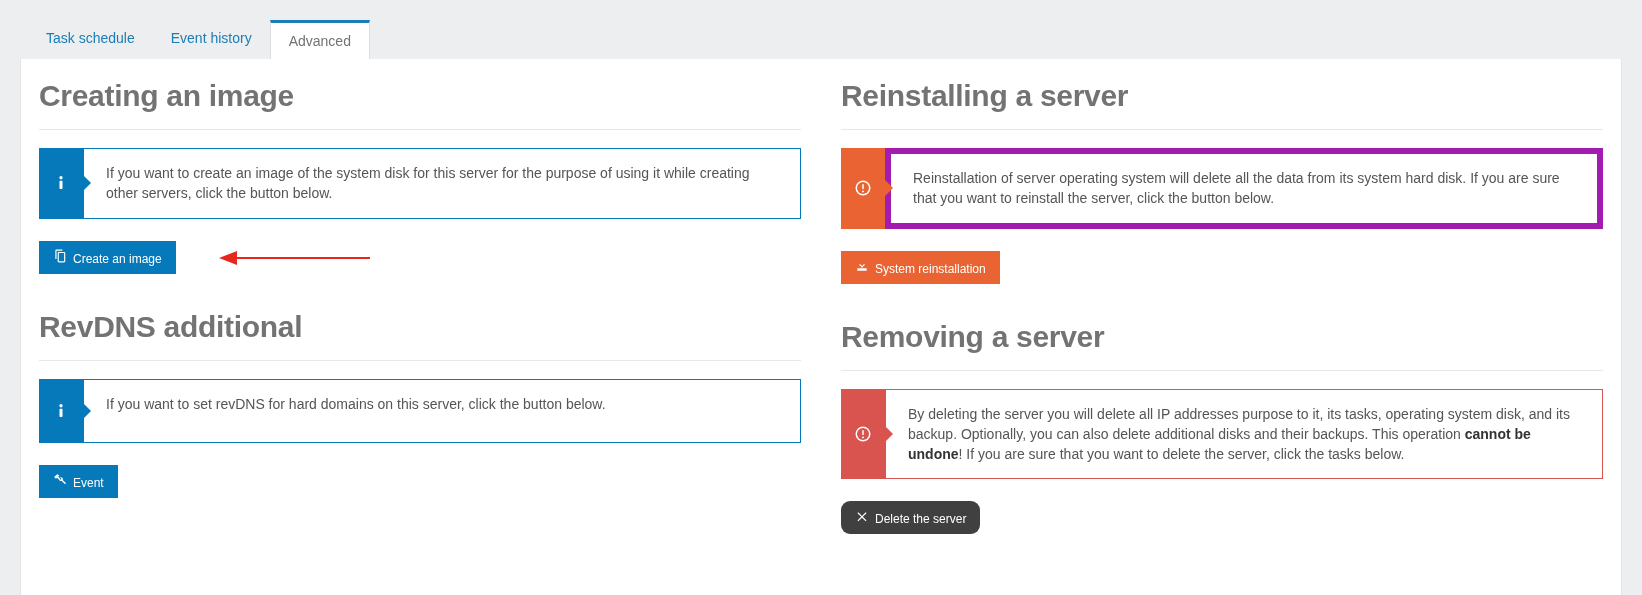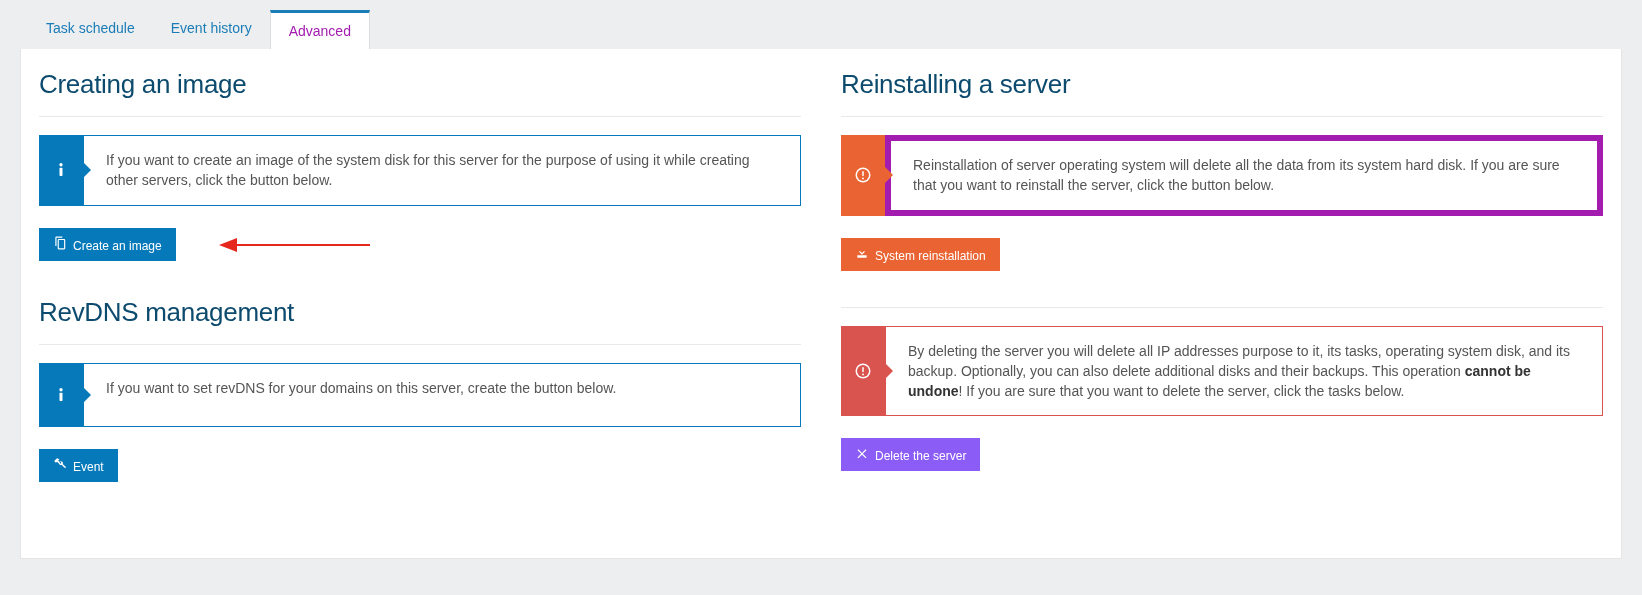--- a/index.html
+++ b/index.html
@@ -6,50 +6,50 @@
   body {
     background: #eceeef;
     font-family: "Segoe UI", Arial, sans-serif;
     font-size: 14px;
     color: #333;
     padding: 0 20px 40px 20px;
   }
   .tabs {
     display: flex;
     padding-left: 8px;
-    padding-top: 10px;
+    padding-top: 20px;
   }
   .tab {
     padding: 10px 18px;
     color: #1b7db8;
     cursor: pointer;
   }
   .tab.active {
     background: #fff;
-    color: #a21caf;
+    color: #737373;
     border-top: 3px solid #1b7db8;
     border-left: 1px solid #ddd;
     border-right: 1px solid #ddd;
   }
   .panel {
     background: #fff;
     padding: 20px 18px 40px 18px;
     border: 1px solid #e5e5e5;
     border-top: none;
   }
   .cols {
     display: grid;
     grid-template-columns: 1fr 1fr;
     gap: 40px;
   }
   .section { margin-bottom: 36px; }
   .section h2 {
-    font-size: 26px;
-    font-weight: 400;
-    color: #0c4a6e;
+    font-size: 30px;
+    font-weight: 700;
+    color: #737373;
     margin-bottom: 16px;
     font-family: Arial, sans-serif;
     letter-spacing: -0.3px;
   }
   hr.sep {
     border: none;
     border-top: 1px solid #e8e8e8;
     margin-bottom: 18px;
   }
   .alert {
@@ -97,21 +97,21 @@
     gap: 6px;
     padding: 8px 14px;
     color: #fff;
     border: none;
     font-size: 12px;
     cursor: pointer;
     font-family: inherit;
   }
   .btn.blue { background: #0579b9; }
   .btn.orange { background: #e96432; }
-  .btn.red { background: #8b5cf6; }
+  .btn.red { background: #404040; border-radius: 9px; }
   .btn svg { width: 14px; height: 14px; fill: currentColor; }
   .alert .icon-box svg { width: 18px; height: 18px; fill: currentColor; }
   .annot-arrow {
     position: relative;
     height: 0;
   }
   .annot-arrow svg {
     position: absolute;
     left: 176px;
     top: -28px;
@@ -156,30 +156,30 @@
         </button>
         <div class="annot-arrow">
           <svg viewBox="0 0 160 24">
             <line x1="20" y1="12" x2="155" y2="12" stroke="#e6271e" stroke-width="2"></line>
             <polygon points="4,12 22,5 22,19" fill="#e6271e"></polygon>
           </svg>
         </div>
       </div>
 
       <div class="section">
-        <h2>RevDNS management</h2>
+        <h2>RevDNS additional</h2>
         <hr class="sep">
         <div class="alert info">
           <div class="icon-box">
             <svg viewBox="0 0 24 24">
                 <circle cx="12" cy="5" r="2.2"></circle>
                 <rect x="10" y="9" width="4" height="11" rx="1"></rect>
               </svg>
           </div>
-          <div class="msg">If you want to set revDNS for your domains on this server, create the button below.</div>
+          <div class="msg">If you want to set revDNS for hard domains on this server, click the button below.</div>
         </div>
         <button class="btn blue">
           <span>
             <svg viewBox="0 0 24 24">
                 <path d="M22 17.3l-5.3-5.3c.5-1.3.3-2.8-.7-3.8-1-1-2.6-1.3-3.9-.7l2.3 2.3-1.6 1.6L10.5 9c-.6 1.3-.3 2.9.7 3.9 1 1 2.5 1.2 3.8.7l5.3 5.3c.2.2.5.2.7 0l1-1c.2-.2.2-.5 0-.6zM7 2l-5 5 3 3 2-2 3 3 2-2-3-3 2-2-4-2z"></path>
               </svg>
           </span>
           <span>Event</span>
         </button>
       </div>
@@ -206,20 +206,21 @@
           <span>
             <svg viewBox="0 0 24 24">
                 <path d="M12 2v10l3.5-3.5L17 10l-5 5-5-5 1.5-1.5L12 12V2h0zm-8 14h16v4H4v-4z"></path>
               </svg>
           </span>
           <span>System reinstallation</span>
         </button>
       </div>
 
       <div class="section">
+        <h2>Removing a server</h2>
         <hr class="sep">
         <div class="alert danger">
           <div class="icon-box">
             <svg viewBox="0 0 24 24">
                 <circle cx="12" cy="12" r="10" fill="#fff"></circle>
                 <circle cx="12" cy="12" r="8" fill="#d9534f"></circle>
                 <rect x="11" y="6.5" width="2" height="7" rx="1" fill="#fff"></rect>
                 <circle cx="12" cy="16.5" r="1.3" fill="#fff"></circle>
               </svg>
           </div>

